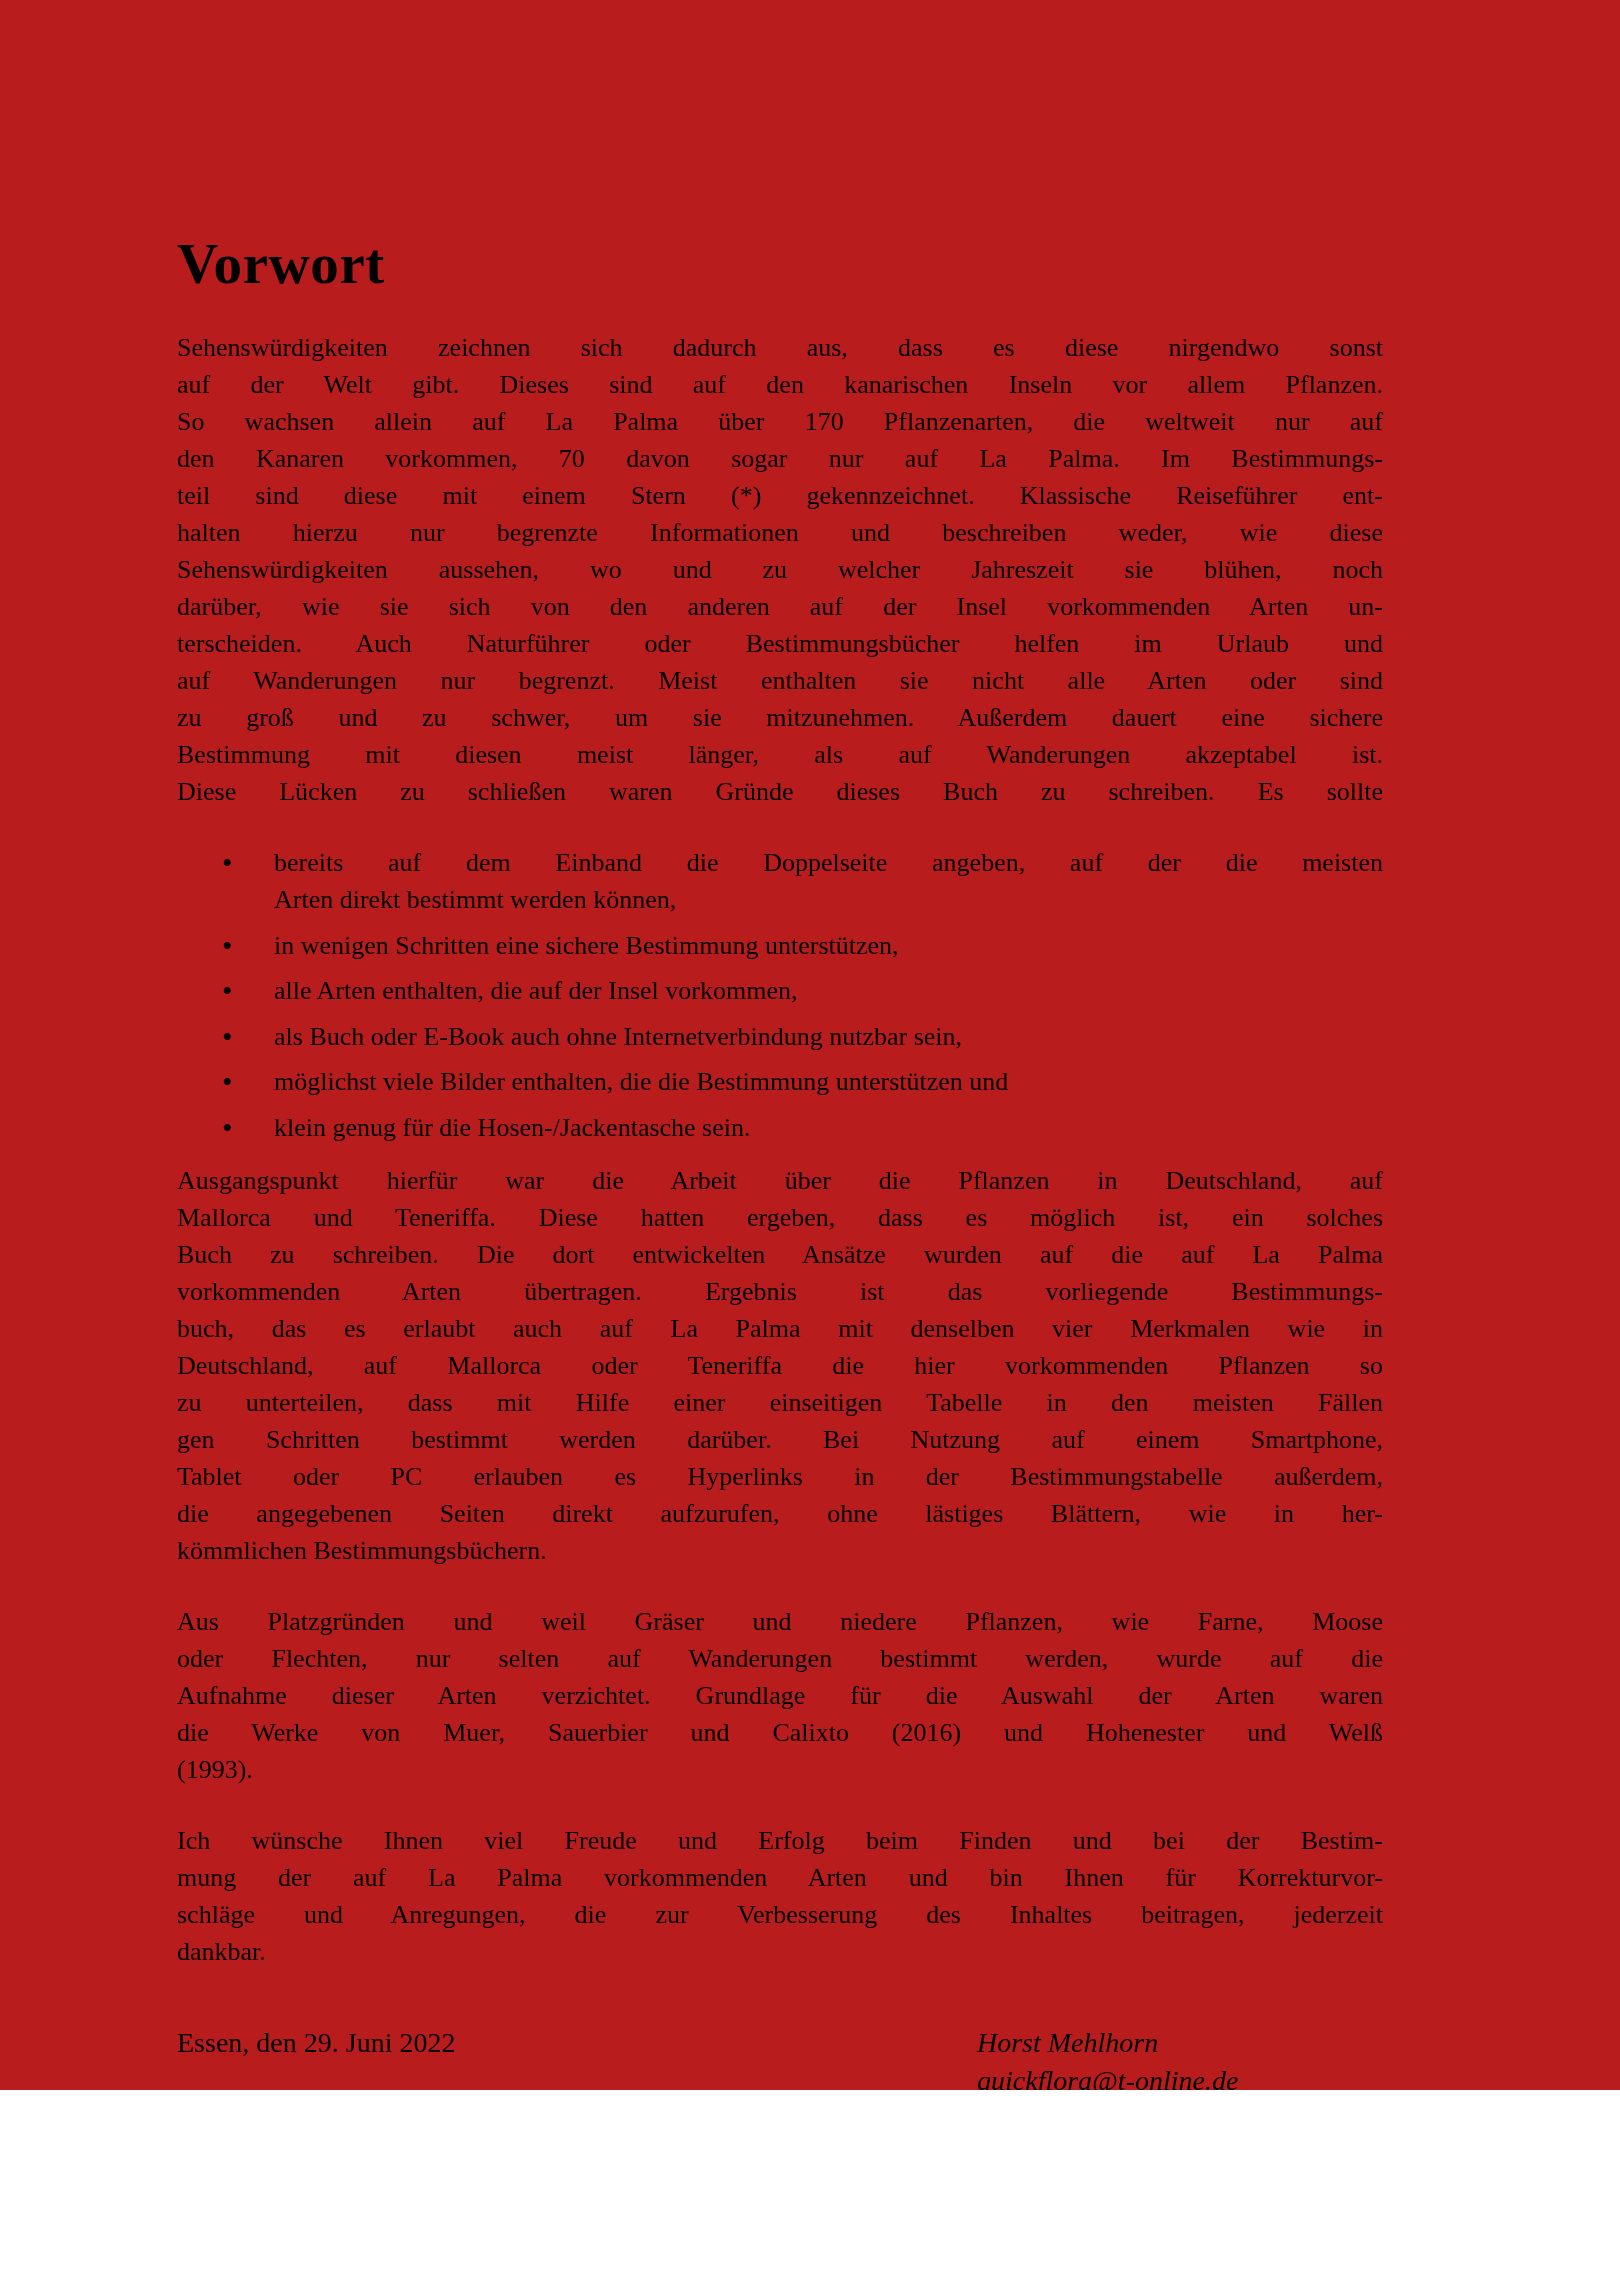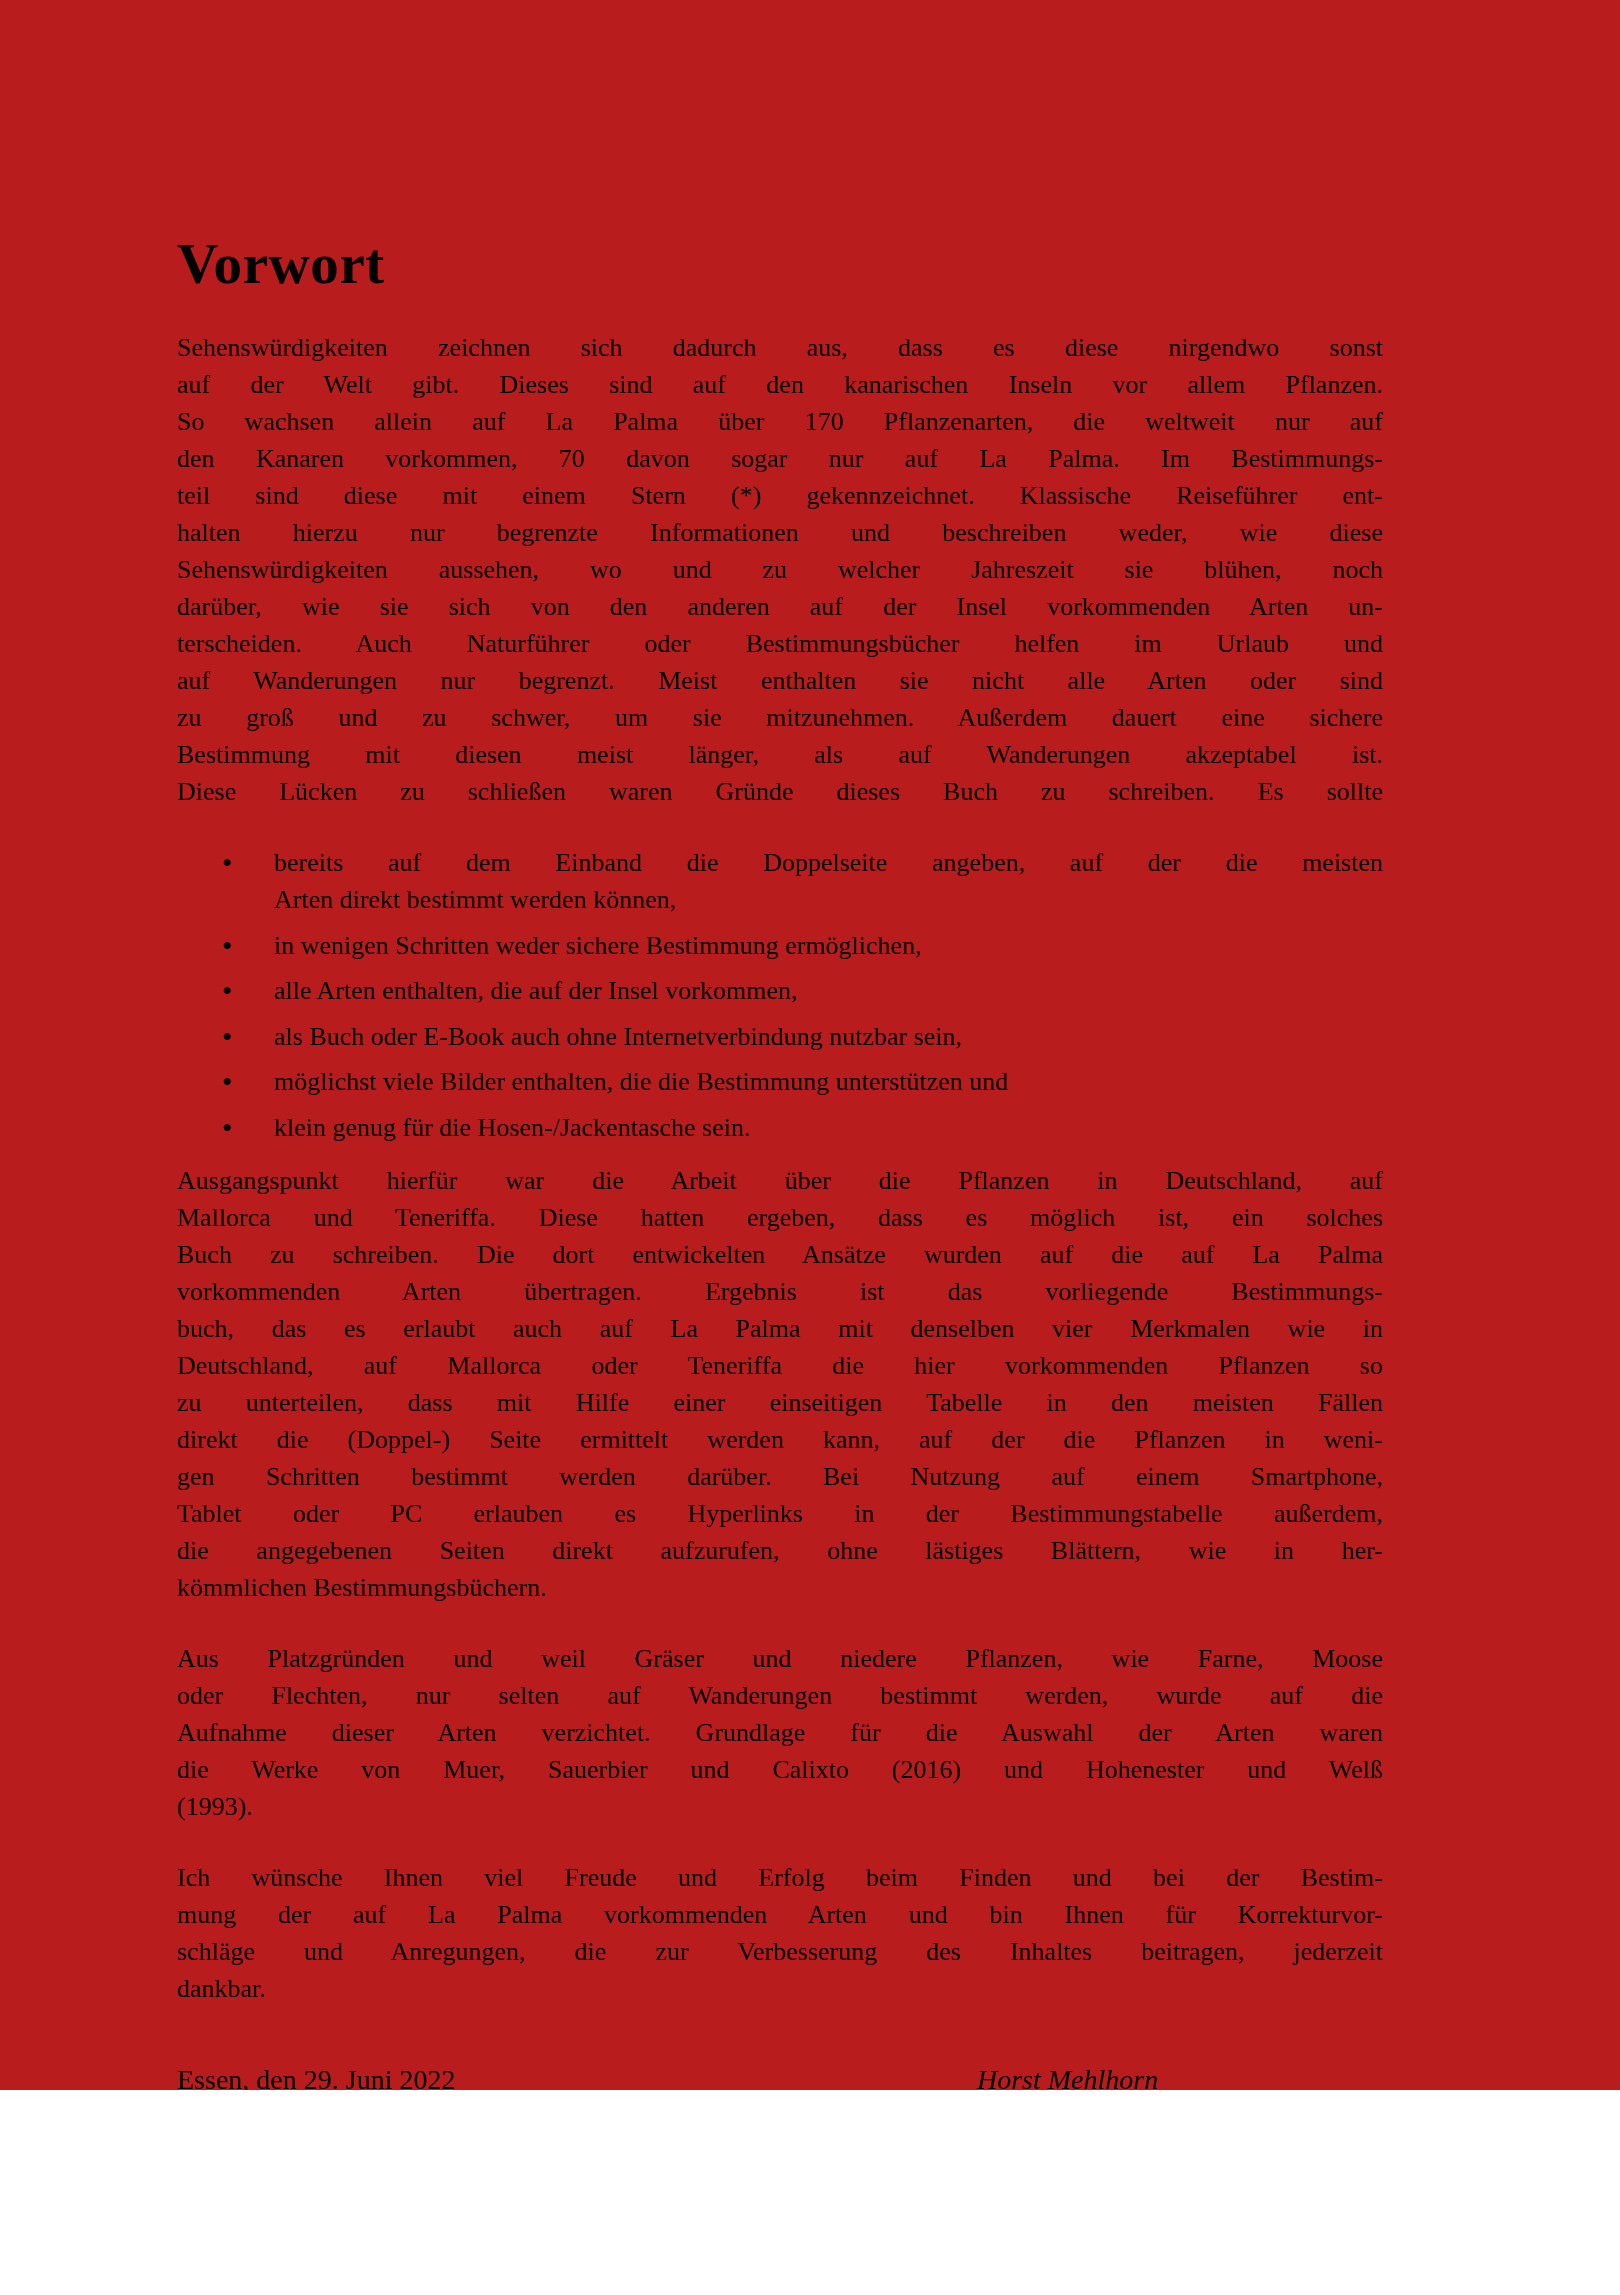--- a/index.html
+++ b/index.html
@@ -106,21 +106,21 @@
           <div class="bullet-item">
             <div class="bullet-marker">•</div>
             <div class="bullet-text">
               <div class="line j">bereits auf dem Einband die Doppelseite angeben, auf der die meisten</div>
               <div class="line">Arten direkt bestimmt werden können,</div>
             </div>
           </div>
           <div class="bullet-item">
             <div class="bullet-marker">•</div>
             <div class="bullet-text">
-              <div class="line">in wenigen Schritten weder sichere Bestimmung ermöglichen,</div>
+              <div class="line">in wenigen Schritten eine sichere Bestimmung unterstützen,</div>
             </div>
           </div>
           <div class="bullet-item">
             <div class="bullet-marker">•</div>
             <div class="bullet-text">
               <div class="line">alle Arten enthalten, die auf der Insel vorkommen,</div>
             </div>
           </div>
           <div class="bullet-item">
             <div class="bullet-marker">•</div>
@@ -142,21 +142,20 @@
           </div>
         </div>
         <div class="para">
           <div class="line j">Ausgangspunkt hierfür war die Arbeit über die Pflanzen in Deutschland, auf</div>
           <div class="line j">Mallorca und Teneriffa. Diese hatten ergeben, dass es möglich ist, ein solches</div>
           <div class="line j">Buch zu schreiben. Die dort entwickelten Ansätze wurden auf die auf La Palma</div>
           <div class="line j">vorkommenden Arten übertragen. Ergebnis ist das vorliegende Bestimmungs-</div>
           <div class="line j">buch, das es erlaubt auch auf La Palma mit denselben vier Merkmalen wie in</div>
           <div class="line j">Deutschland, auf Mallorca oder Teneriffa die hier vorkommenden Pflanzen so</div>
           <div class="line j">zu unterteilen, dass mit Hilfe einer einseitigen Tabelle in den meisten Fällen</div>
-          <div class="line j">direkt die (Doppel-) Seite ermittelt werden kann, auf der die Pflanzen in weni-</div>
           <div class="line j">gen Schritten bestimmt werden darüber. Bei Nutzung auf einem Smartphone,</div>
           <div class="line j">Tablet oder PC erlauben es Hyperlinks in der Bestimmungstabelle außerdem,</div>
           <div class="line j">die angegebenen Seiten direkt aufzurufen, ohne lästiges Blättern, wie in her-</div>
           <div class="line">kömmlichen Bestimmungsbüchern.</div>
         </div>
         <div class="para">
           <div class="line j">Aus Platzgründen und weil Gräser und niedere Pflanzen, wie Farne, Moose</div>
           <div class="line j">oder Flechten, nur selten auf Wanderungen bestimmt werden, wurde auf die</div>
           <div class="line j">Aufnahme dieser Arten verzichtet. Grundlage für die Auswahl der Arten waren</div>
           <div class="line j">die Werke von Muer, Sauerbier und Calixto (2016) und Hohenester und Welß</div>

